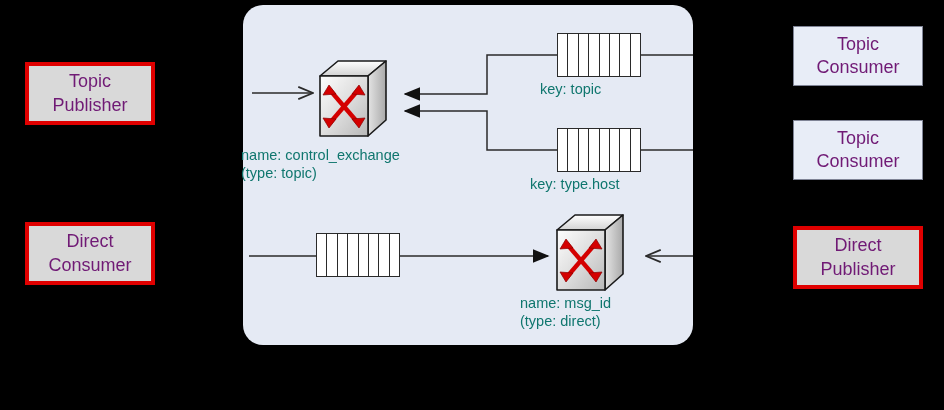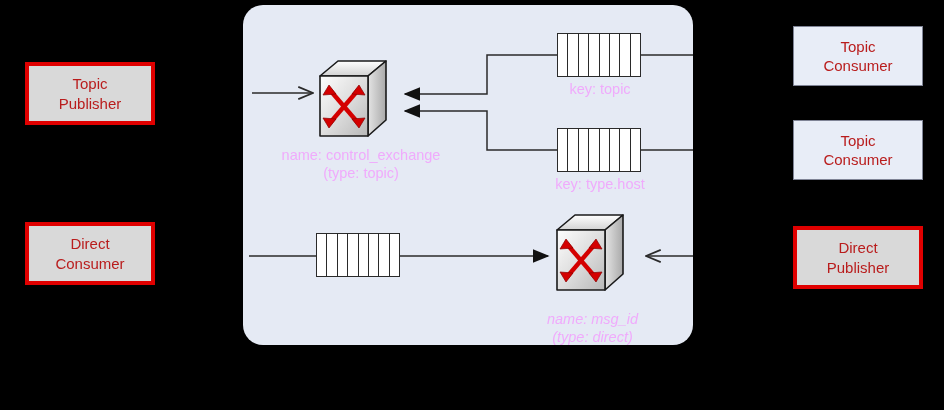--- a/index.html
+++ b/index.html
@@ -4,27 +4,27 @@
 <style>
   html,body{margin:0;padding:0;background:#000;}
   body{width:944px;height:410px;overflow:hidden;
        font-family:"Liberation Sans","DejaVu Sans",sans-serif;}
   #stage{position:relative;width:944px;height:410px;background:#000;}
 
   .panel{position:absolute;left:243px;top:5px;width:450px;height:340px;
          background:#e5eaf4;border-radius:20px;}
 
   .nodebox{position:absolute;display:flex;align-items:center;justify-content:center;
-           text-align:center;line-height:1.28;color:#b91c1c;font-size:15px;
+           text-align:center;line-height:1.28;color:#701a75;font-size:18px;
            box-sizing:border-box;white-space:pre-line;}
   .nodebox.red{background:#d9d9d9;border:4px solid #e00000;}
   .nodebox.plain{background:#e8edf7;border:1px solid #7f8496;}
 
-  .qlabel,.exlabel{position:absolute;color:#f0abfc;font-size:14.5px;
-                   text-align:center;line-height:1.25;white-space:pre-line;}
+  .qlabel,.exlabel{position:absolute;color:#0f766e;font-size:14.5px;
+                   text-align:left;line-height:1.25;white-space:pre-line;}
 
   .queue{position:absolute;background:#ffffff;border:1.6px solid #2a2a2a;
          box-sizing:border-box;display:flex;}
   .queue i{flex:1 1 0;border-right:1.6px solid #2a2a2a;display:block;}
   .queue i:last-child{border-right:none;}
 
   svg.wires{position:absolute;left:0;top:0;width:944px;height:410px;overflow:visible;}
   .exchange{position:absolute;}
 </style>
 </head>
@@ -135,42 +135,42 @@
       </g>
       <g fill="#d40000" stroke="#8a0000" stroke-width="0.7">
         <path d="M13,27 L20,36 L7,37 z"></path>
         <path d="M43,70 L36,61 L49,60 z"></path>
         <path d="M43,27 L49,37 L36,36 z"></path>
         <path d="M13,70 L7,60 L20,61 z"></path>
       </g>
     </svg>
   </div>
 
-  <div class="exlabel" style="left:256px;top:146px;width:210px;">name: control_exchange
+  <div class="exlabel" style="left:241px;top:146px;width:210px;">name: control_exchange
 (type: topic)</div>
 
   <div class="exchange" style="left:553px;top:212px;width:74px;height:84px;">
     <svg width="74" height="84" viewBox="0 0 74 84">
       <path d="M4,18 L22,3 L70,3 L52,18 z" fill="url(#faceTopA)" stroke="#1a1a1a" stroke-width="1.6" stroke-linejoin="round"></path>
       <path d="M52,18 L70,3 L70,62 L52,78 z" fill="url(#faceSideA)" stroke="#1a1a1a" stroke-width="1.6" stroke-linejoin="round"></path>
       <path d="M4,18 L52,18 L52,78 L4,78 z" fill="url(#faceA)" stroke="#1a1a1a" stroke-width="1.6" stroke-linejoin="round"></path>
       <g stroke="#d40000" stroke-width="4.4" fill="none" stroke-linecap="butt">
         <path d="M13,31 L43,66"></path>
         <path d="M43,31 L13,66"></path>
       </g>
       <g fill="#d40000" stroke="#8a0000" stroke-width="0.7">
         <path d="M13,27 L20,36 L7,37 z"></path>
         <path d="M43,70 L36,61 L49,60 z"></path>
         <path d="M43,27 L49,37 L36,36 z"></path>
         <path d="M13,70 L7,60 L20,61 z"></path>
       </g>
     </svg>
   </div>
 
-  <div class="exlabel" style="left:520px;top:310px;width:145px;font-style:italic;">name: msg_id
+  <div class="exlabel" style="left:520px;top:294px;width:145px;">name: msg_id
 (type: direct)</div>
 
   <div class="queue" style="left:557px;top:33px;width:84px;height:44px;">
     <i></i>
       <i></i>
     <i></i>
       <i></i>
     <i></i>
       <i></i>
     <i></i>

